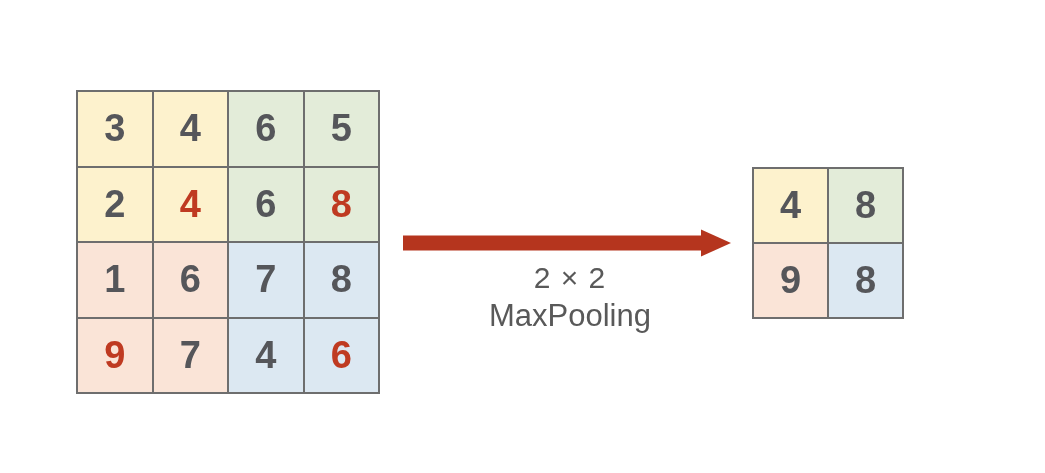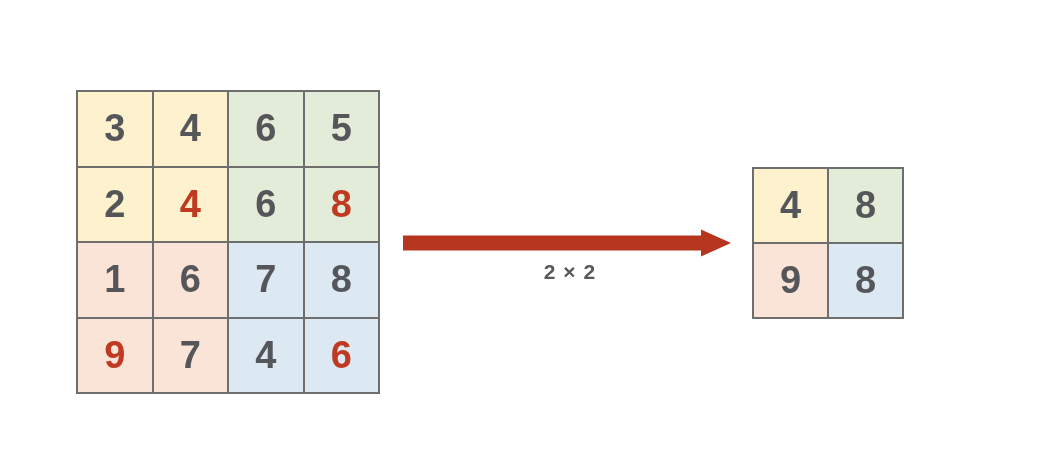--- a/index.html
+++ b/index.html
@@ -71,23 +71,22 @@
   .op-labels {
     position: absolute;
     left: 405px;
     top: 259px;
     width: 330px;
     text-align: center;
     color: var(--label-text, #595959);
     line-height: 1.25;
   }
   .op-kernel {
-    font-size: 21px;
+    font-size: 30px;
     letter-spacing: 1px;
-    font-weight: bold;
   }
   .op-name {
     font-size: 31px;
   }
 </style>
 </head>
 <body>
 
 <div class="canvas">
 
@@ -112,20 +111,21 @@
 
   <div class="arrow-wrap">
     <svg width="330" height="32" viewBox="0 0 330 32">
       <rect id="arrow-shaft" x="0" y="8.5" width="300" height="15" fill="#b5351e"></rect>
       <polygon id="arrow-head" points="298,2.5 298,29.5 328,16" fill="#b5351e"></polygon>
     </svg>
   </div>
 
   <div class="op-labels">
     <div class="op-kernel">2 × 2</div>
+    <div class="op-name">MaxPooling</div>
   </div>
 
   <div class="matrix output">
     <div class="cell q-tl">4</div>
     <div class="cell q-tr">8</div>
     <div class="cell q-bl">9</div>
     <div class="cell q-br">8</div>
   </div>
 
 </div>

